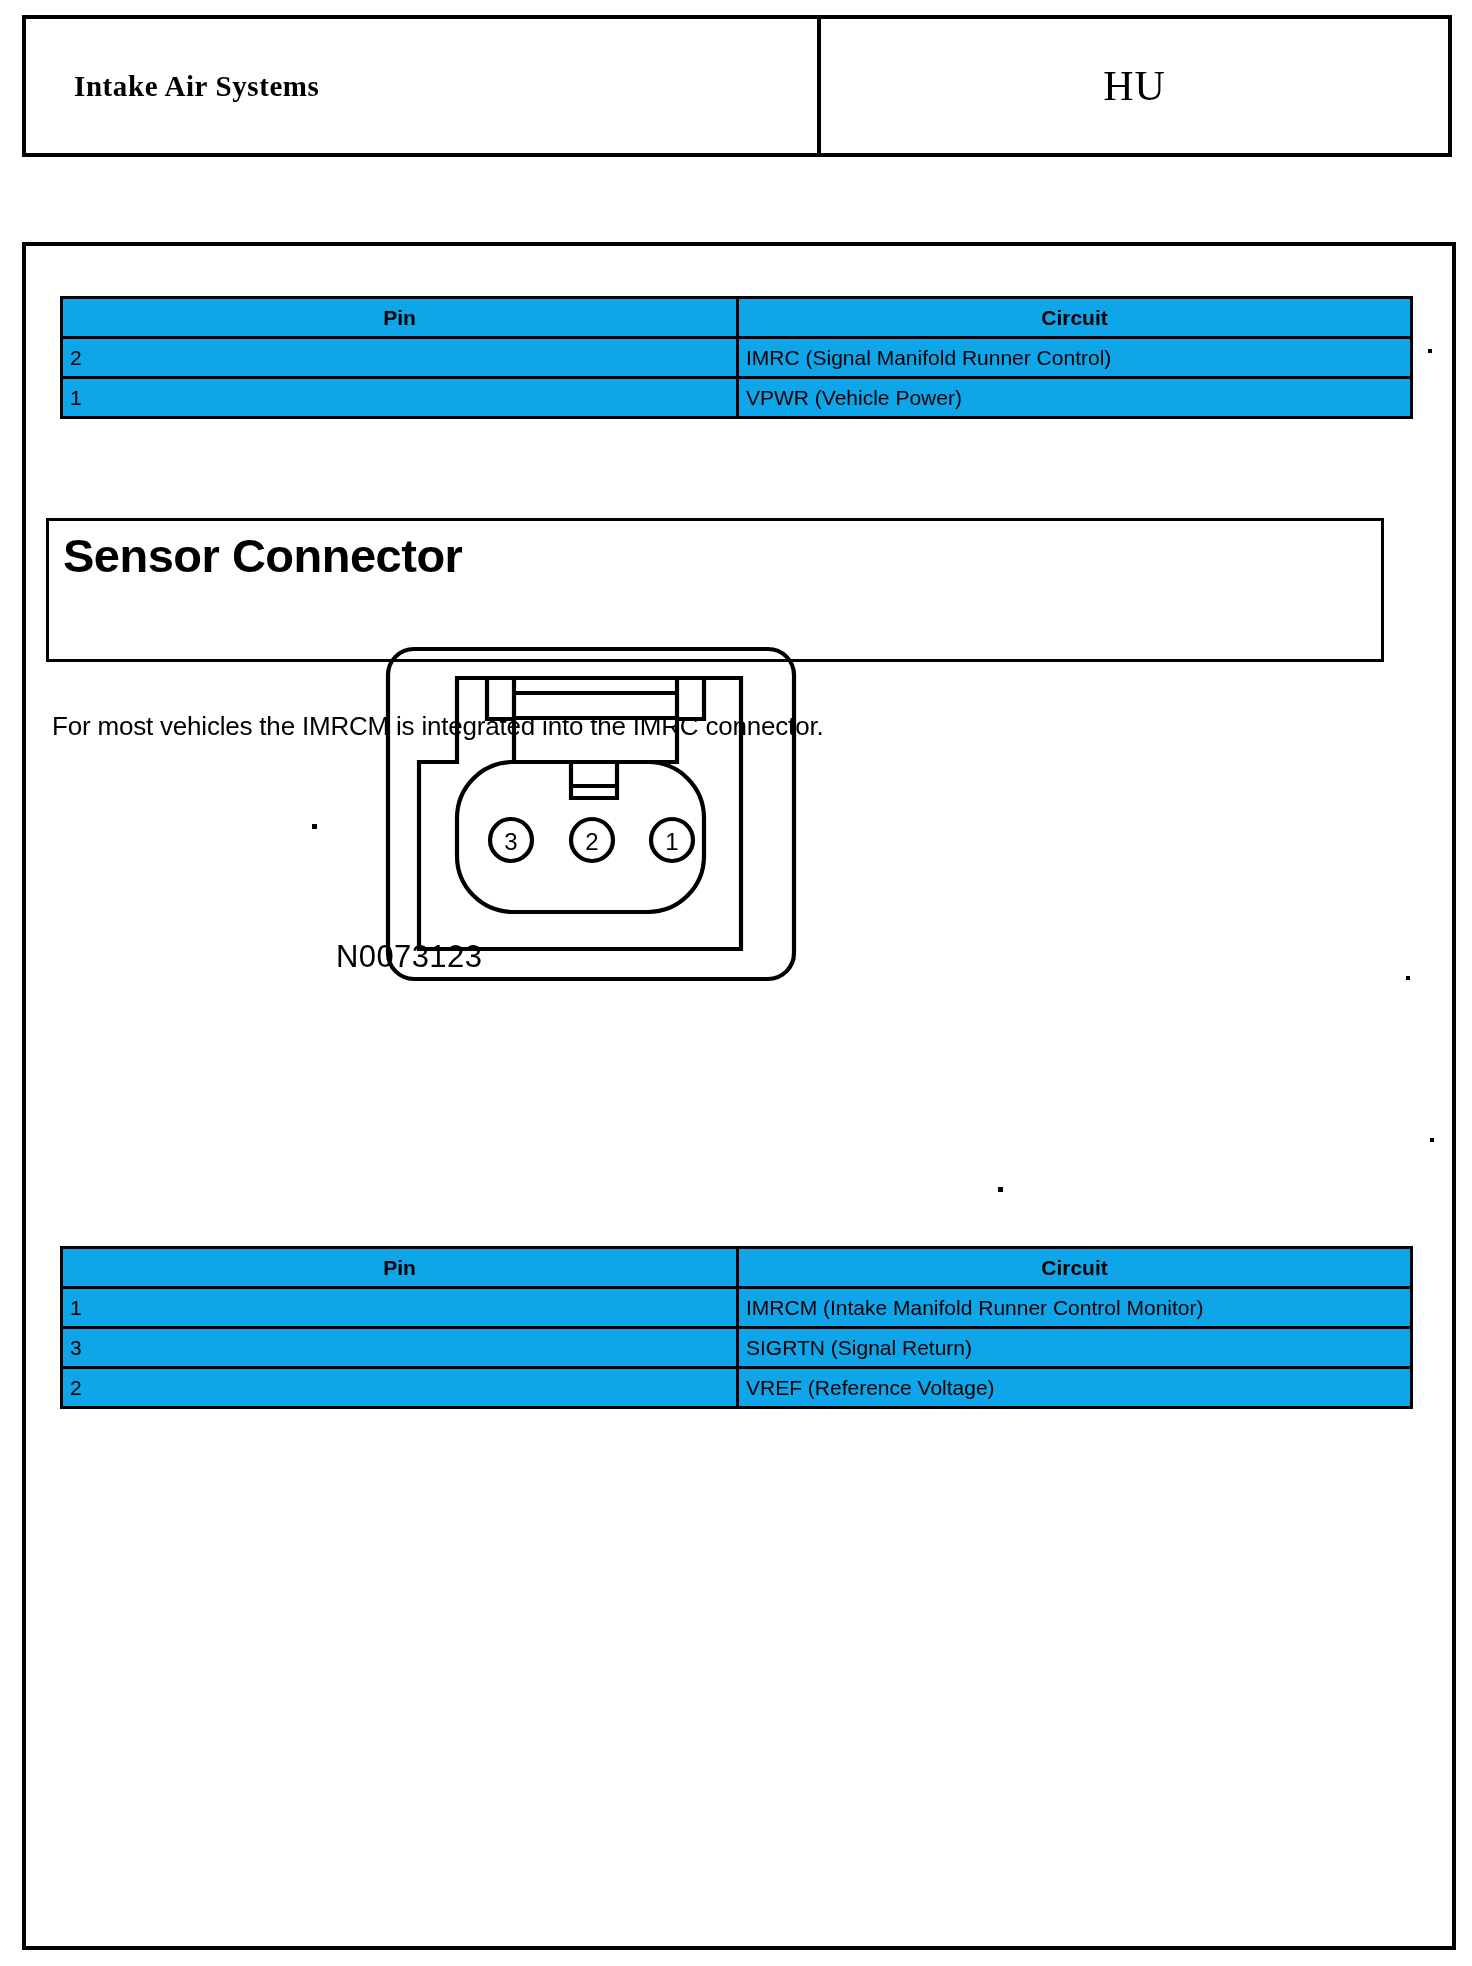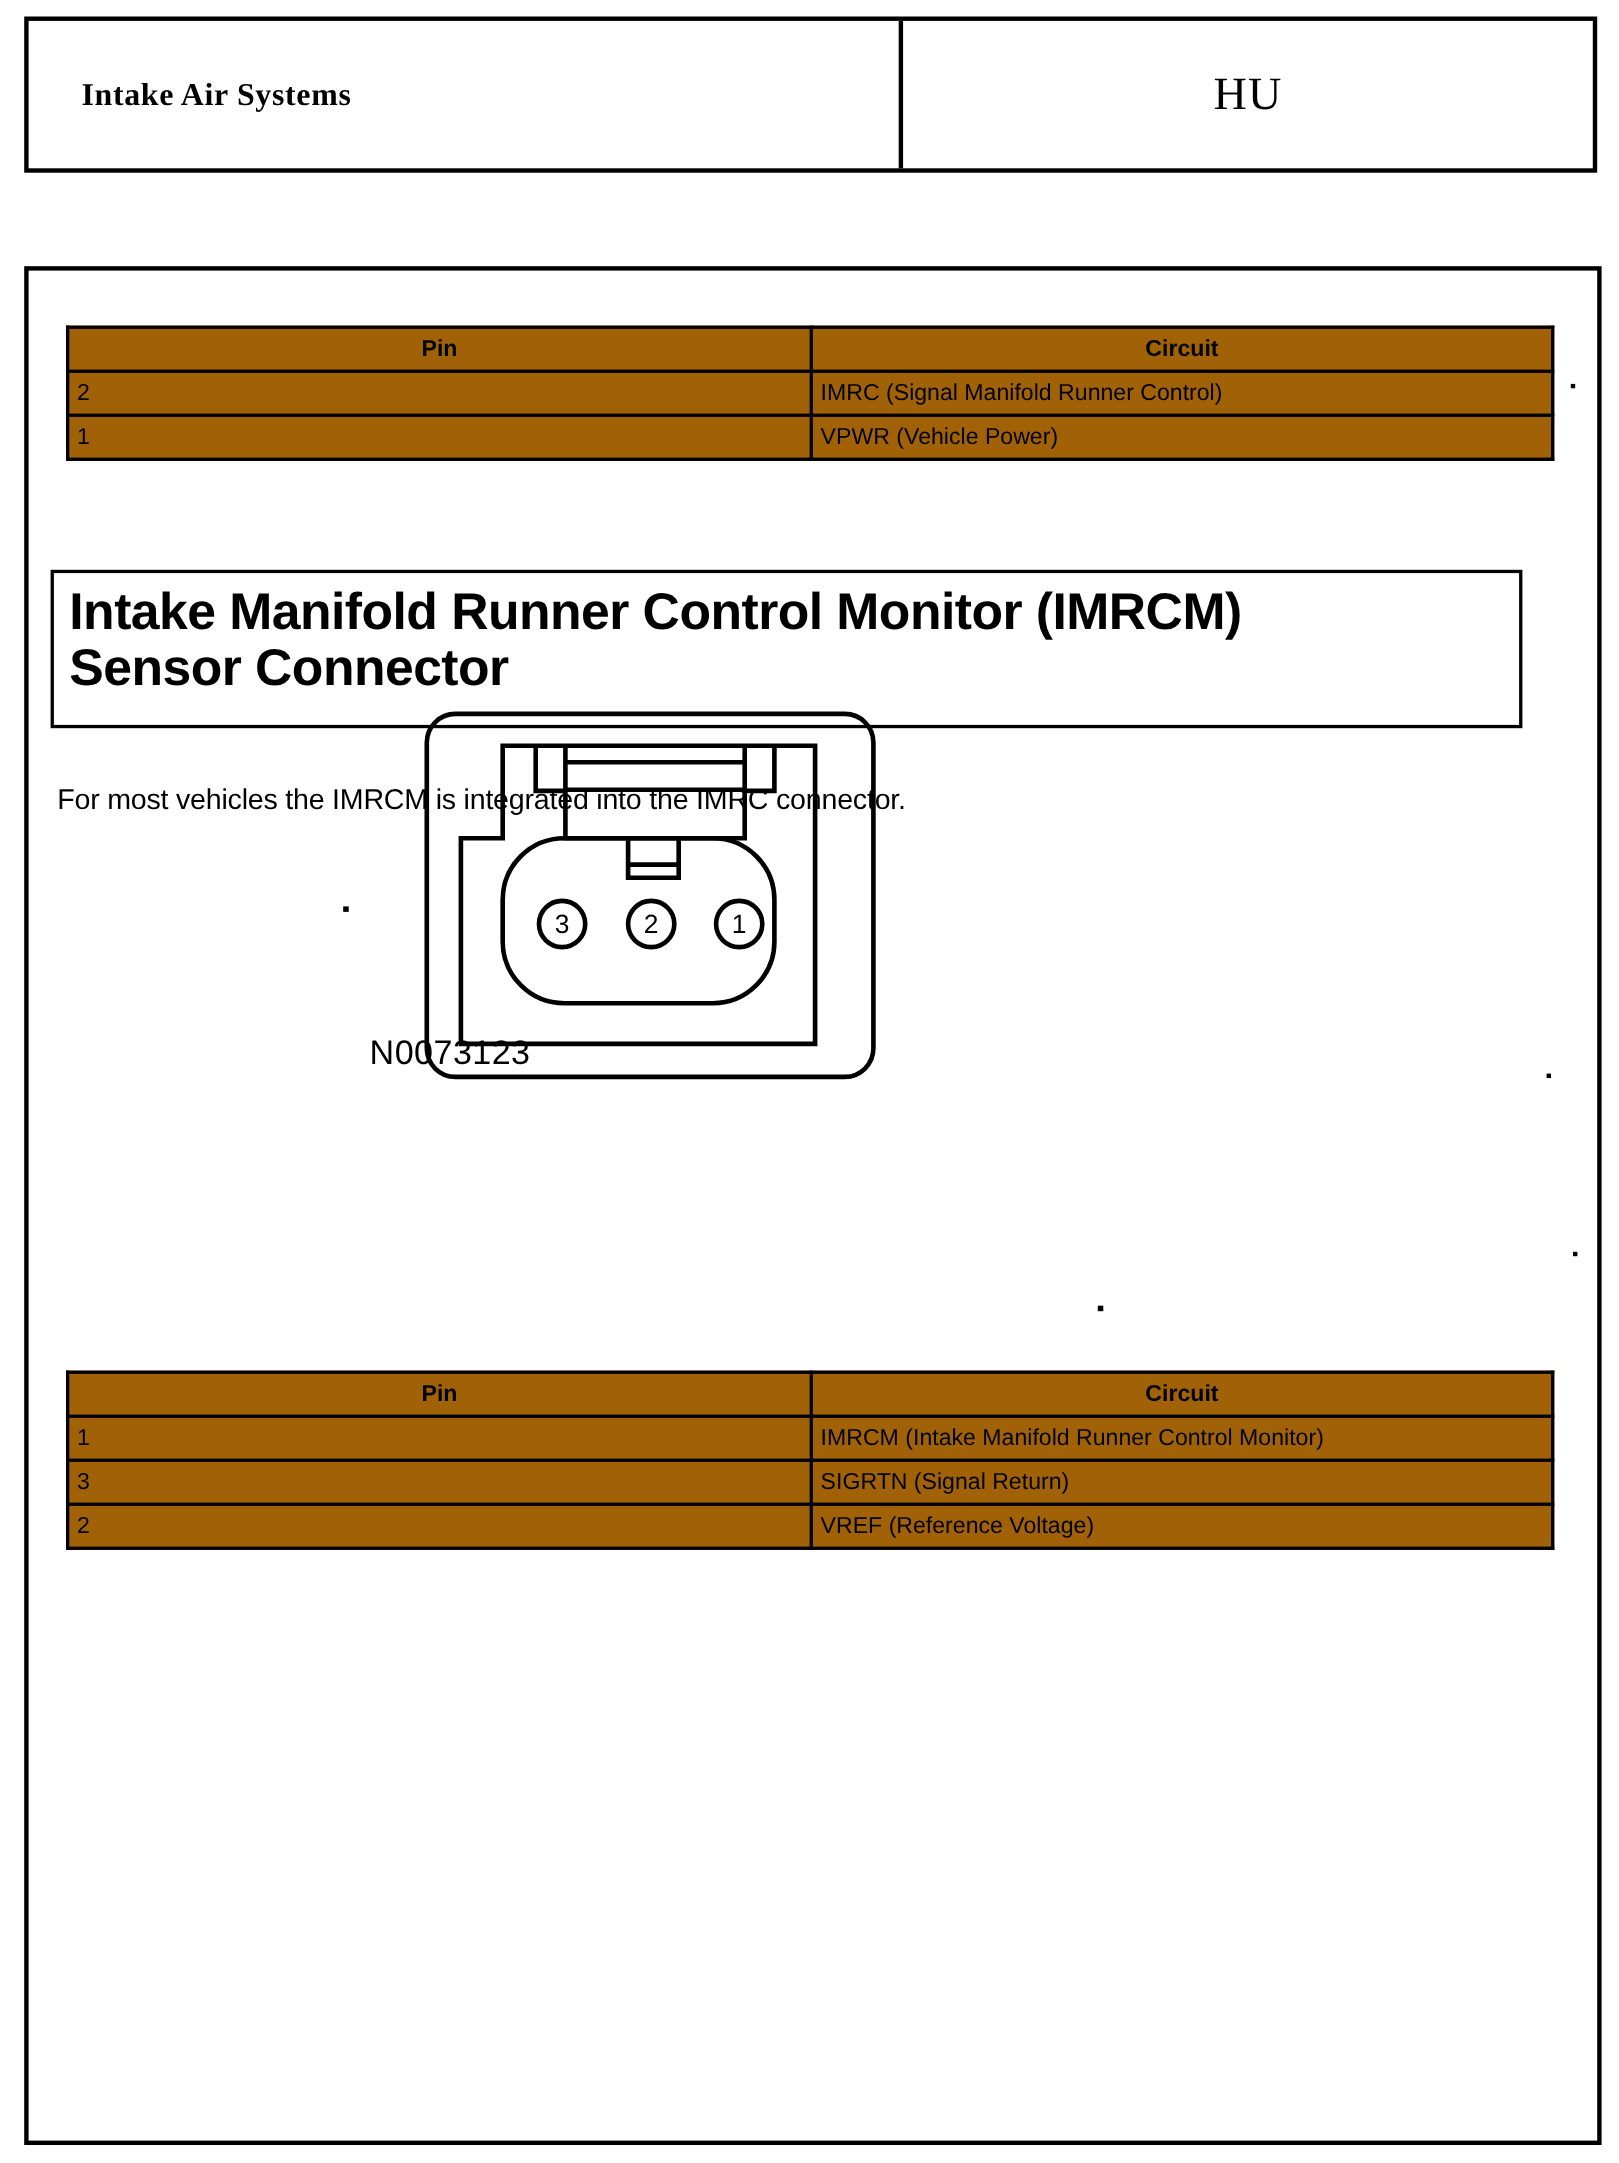--- a/index.html
+++ b/index.html
@@ -65,21 +65,21 @@
     height: 1708px;
     border: 4px solid #000;
     box-sizing: border-box;
   }
 
   
   .pin-table {
     position: absolute;
     border-collapse: collapse;
     table-layout: fixed;
-    background: #a16207;
+    background: #0ea5e9;
   }
   .pin-table.table-1 { left: 34px; top: 50px;  width: 1350px; }
   .pin-table.table-2 { left: 34px; top: 1000px; width: 1350px; }
 
   .pin-table col.col-pin     { width: 676px; }
   .pin-table col.col-circuit { width: 674px; }
 
   .pin-table th,
   .pin-table td {
     border: 3px solid #000;
@@ -184,21 +184,20 @@
         <td>IMRC (Signal Manifold Runner Control)</td>
       </tr>
       <tr>
         <td>1</td>
         <td>VPWR (Vehicle Power)</td>
       </tr>
     </tbody>
   </table>
 
   <div class="section-title-box">
-    <div class="section-title-text">Intake Manifold Runner Control Monitor (IMRCM)</div>
     <div class="section-title-text">Sensor Connector</div>
   </div>
 
   <div class="body-note">For most vehicles the IMRCM is integrated into the IMRC connector.</div>
 
   <div class="connector-figure">
     <svg width="420" height="355" viewBox="0 0 420 355">
       <g fill="none" stroke="#000" stroke-width="4.2" stroke-linejoin="miter">
 
         <rect x="7" y="18" width="406" height="330" rx="26" ry="26"></rect>

